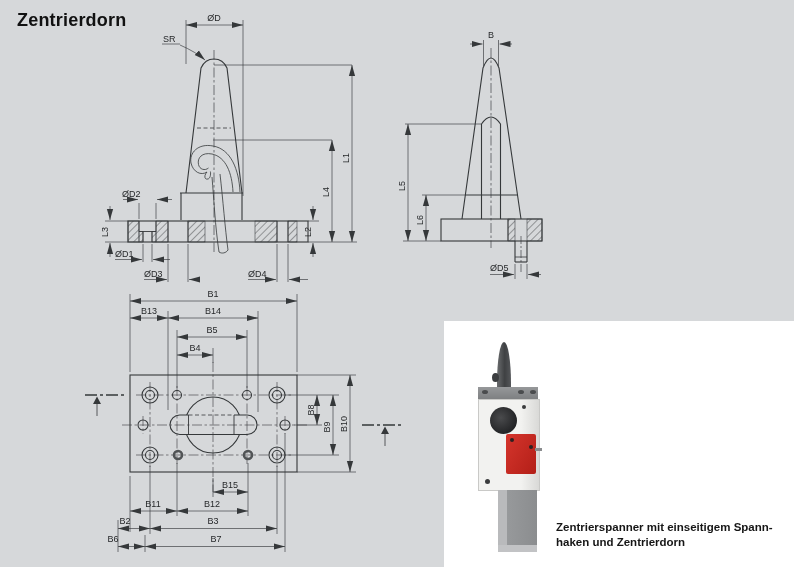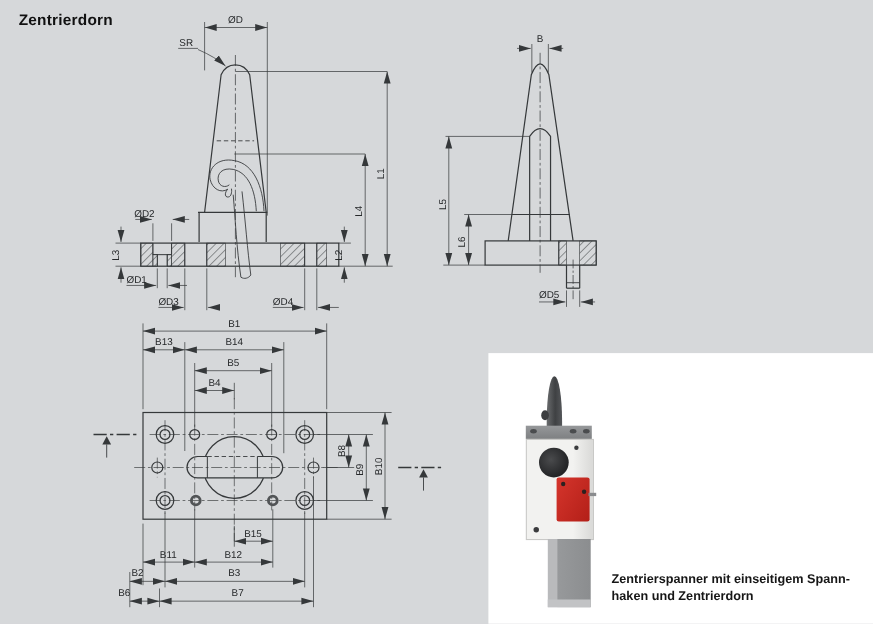--- a/index.html
+++ b/index.html
@@ -4,21 +4,21 @@
 <style>
   html,body{margin:0;padding:0;}
   body{
     width:794px;height:567px;position:relative;overflow:hidden;
     background:#d6d8da;
     font-family:"Liberation Sans", sans-serif;
     color:#1c1d1e;
   }
   .page-title{
     position:absolute;left:17px;top:10px;
-    font-size:14px;font-weight:bold;letter-spacing:.2px;color:#111;
+    font-size:18px;font-weight:bold;letter-spacing:.2px;color:#111;
   }
   svg.drawing{position:absolute;left:0;top:0;}
   svg.drawing text{
     font-family:"Liberation Sans", sans-serif;
     font-size:9px;fill:#26282a;
   }
   .inset{
     position:absolute;left:444px;top:321px;width:350px;height:246px;
     background:#ffffff;
   }

